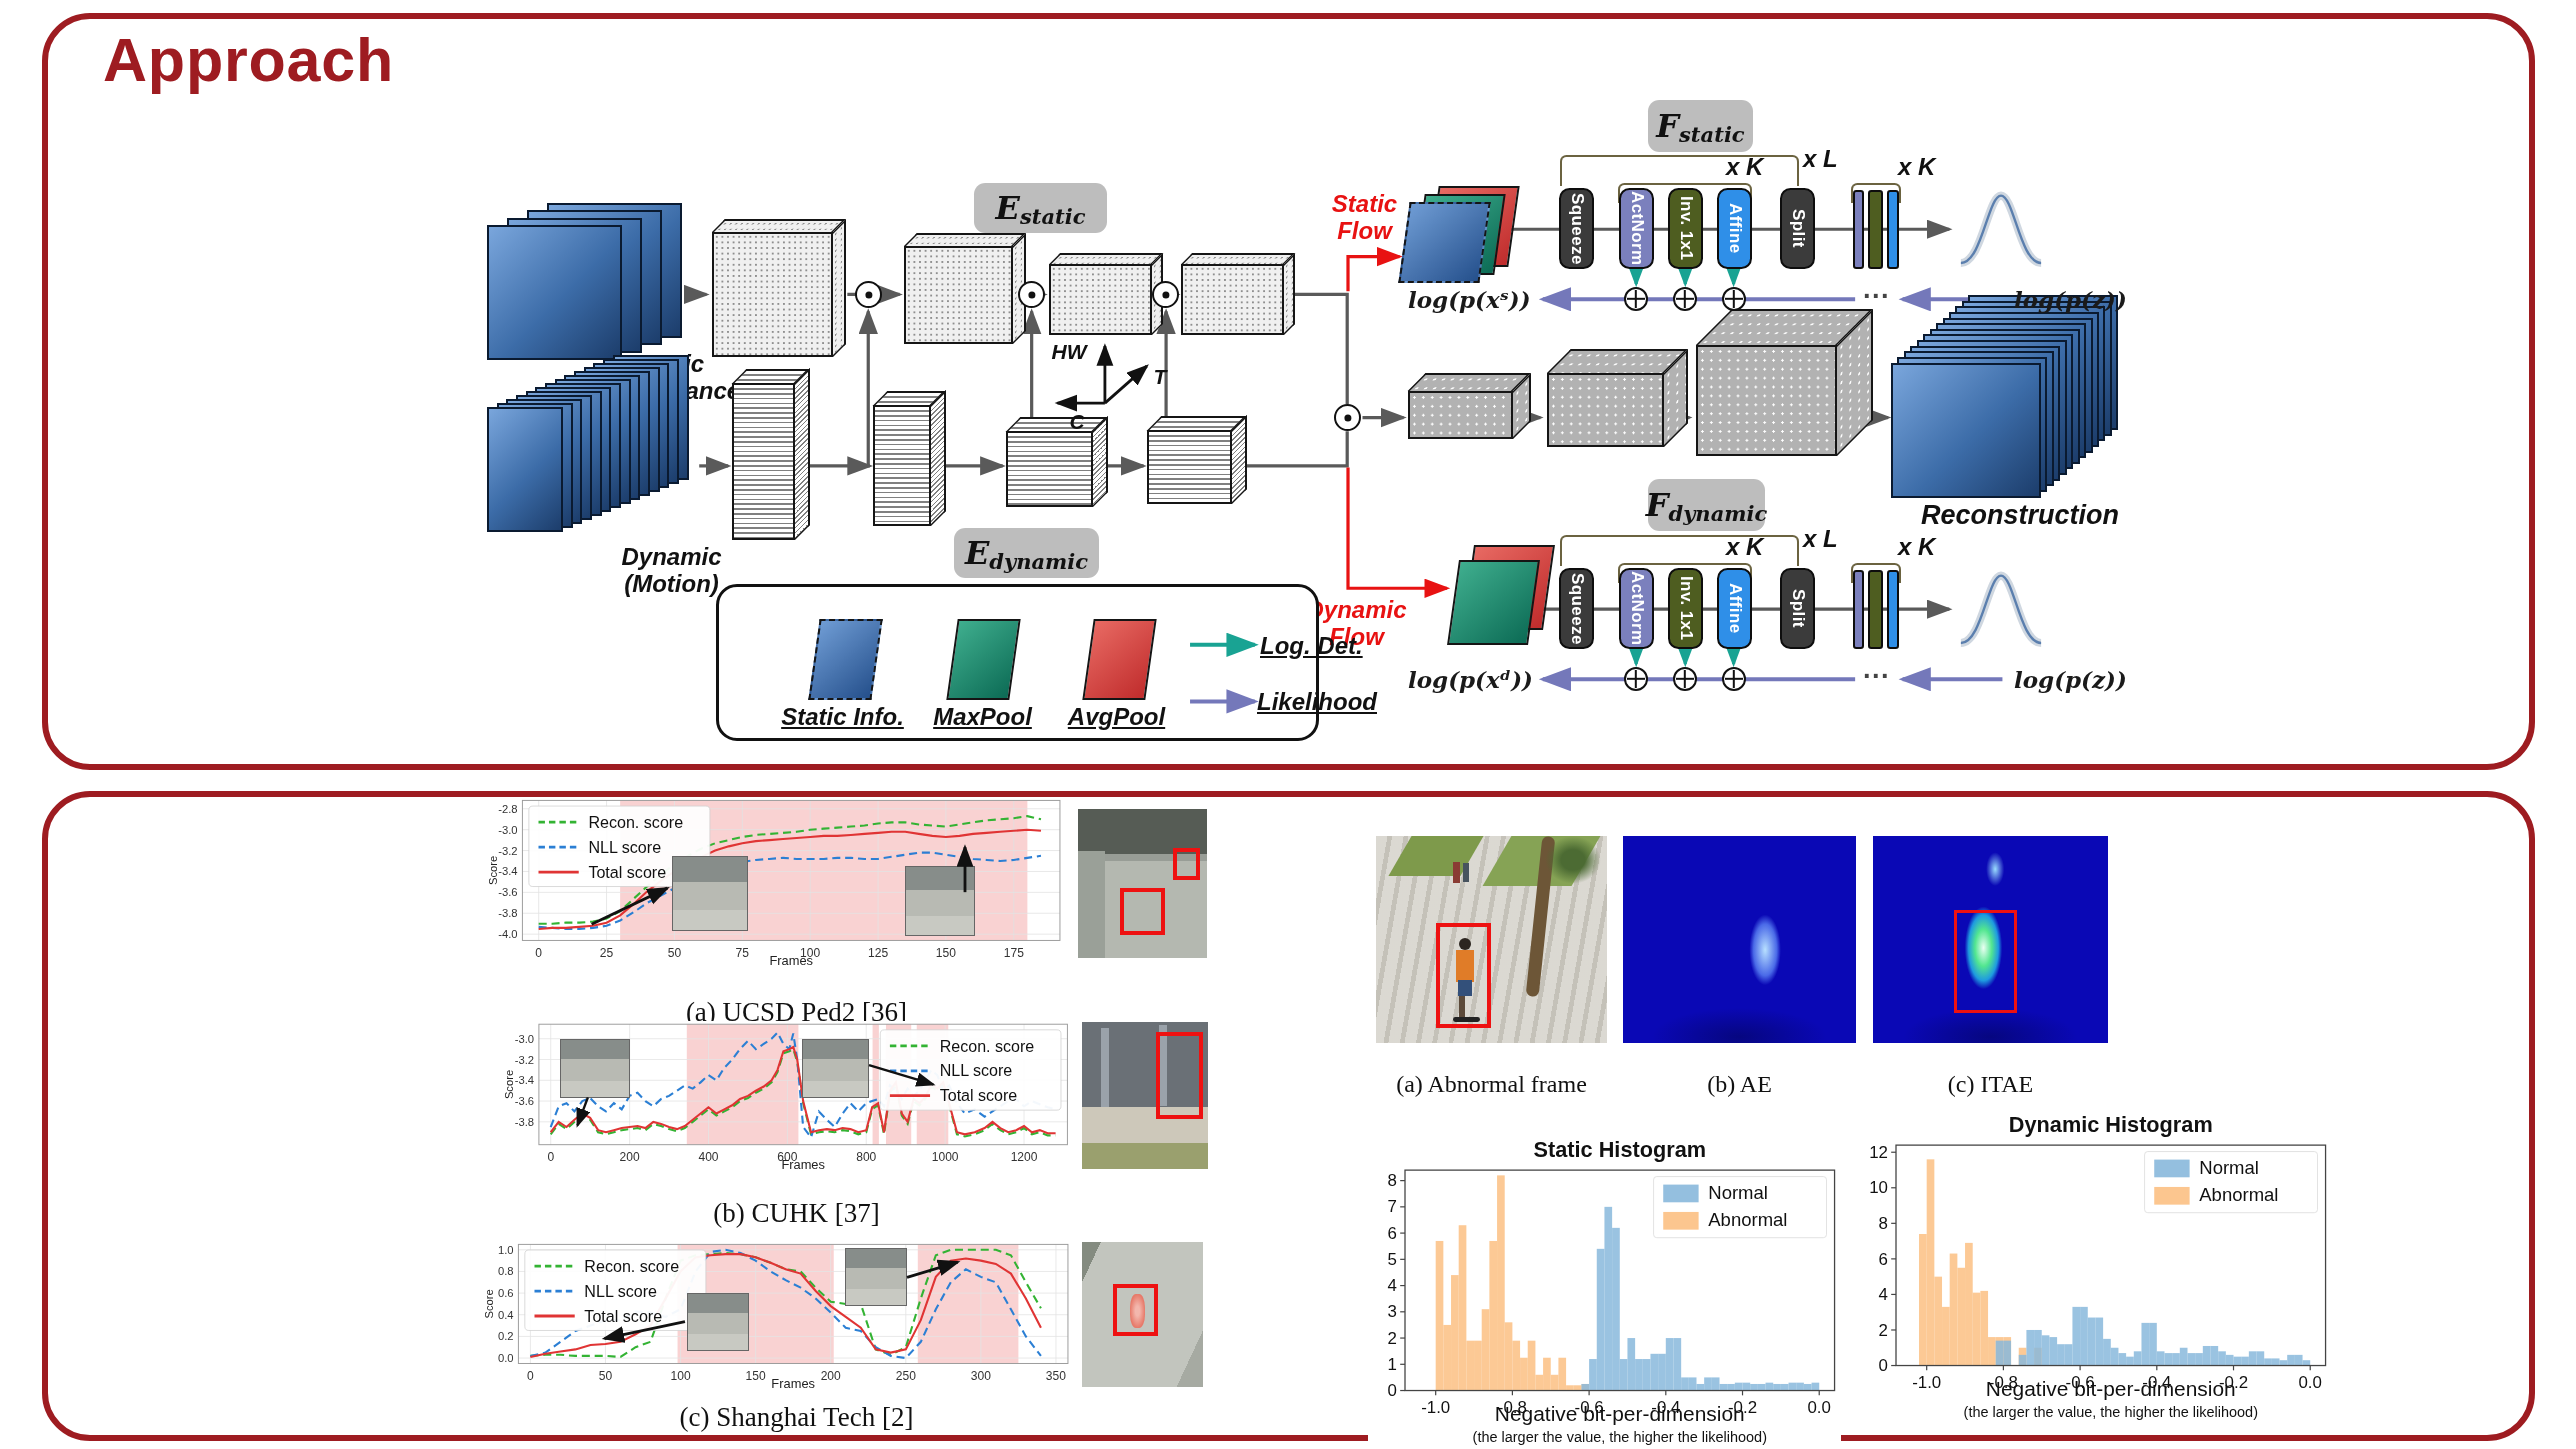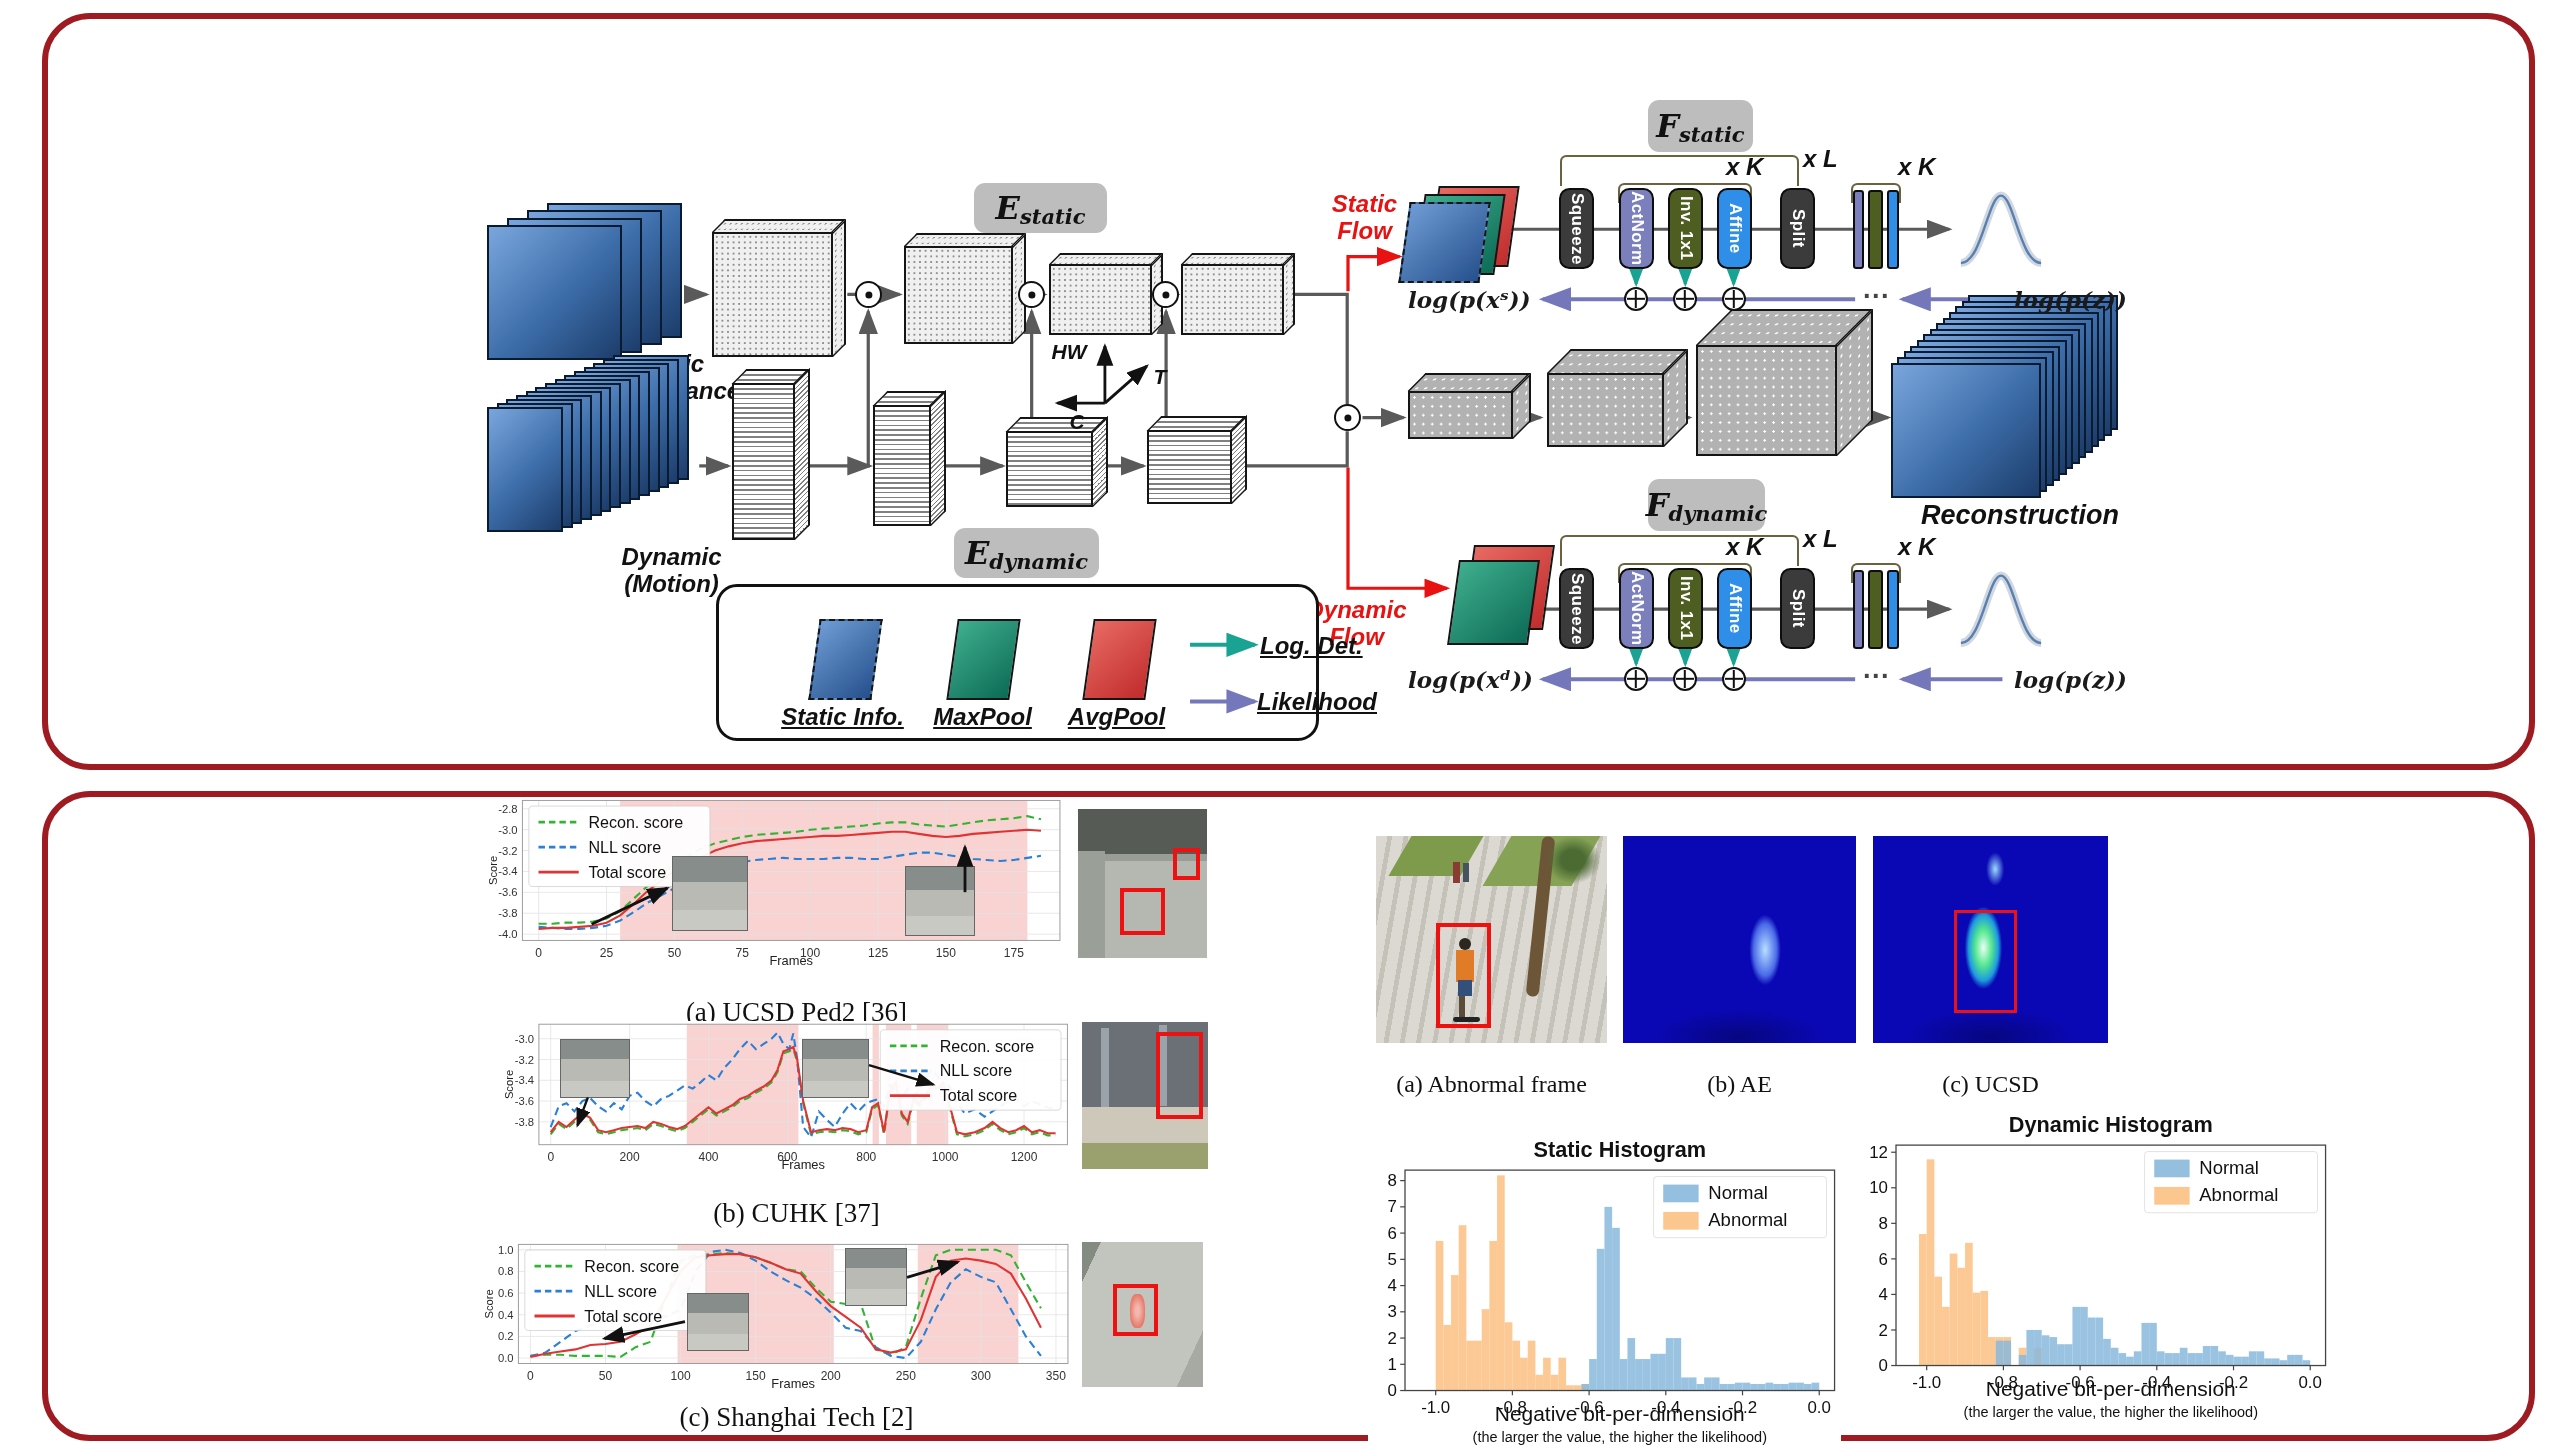--- a/index.html
+++ b/index.html
@@ -58,20 +58,21 @@
   .bbox{position:absolute;border:4px solid #ee1111;box-sizing:border-box;}
   .inset{position:absolute;border:0.8px solid #666;background:linear-gradient(180deg,#878d8a 0 34%,#b8bab3 34% 72%,#c8c9c2 72% 100%);}
   .anno{position:absolute;left:0;top:0;width:100%;height:100%;pointer-events:none;}
 </style>
 </head>
 <body>
 
 <div id="canvas">
 
   <div class="panel" id="panel-approach">
+    <div class="panel-title" style="left:55px;top:6.4px;">Approach</div>
 
     <svg class="abs" style="left:0;top:0;" width="2468" height="732" viewBox="0 0 3066 909">
       <defs>
         <marker id="mg" markerWidth="9" markerHeight="8" refX="7" refY="3" orient="auto">
             <path d="M0,0 L8,3 L0,6 z" fill="#5a5a5a"></path>
           </marker>
         <marker id="mr" markerWidth="9" markerHeight="8" refX="7" refY="3" orient="auto">
             <path d="M0,0 L8,3 L0,6 z" fill="#e81212"></path>
           </marker>
         <marker id="mt" markerWidth="9" markerHeight="8" refX="7" refY="3" orient="auto">
@@ -592,21 +593,21 @@
     </div>
     <div class="photo" style="left:1825px;top:39px;width:235px;height:207px;background:#0a08b5;">
       <div style="position:absolute;left:0;top:0;width:100%;height:100%;
            background:radial-gradient(ellipse 24px 53px at 47% 54%, #eafff2 0%, #52e690 35%, #1e9ae0 62%, rgba(10,8,181,0) 78%),
                       radial-gradient(ellipse 11.3px 21px at 52% 16%, #9adcff 0%, rgba(10,8,181,0) 80%),
                       radial-gradient(ellipse 97px 32px at 50% 97%, #060680 0%, rgba(10,8,181,0) 90%);"></div>
       <div class="bbox" style="left:81px;top:74px;width:63px;height:103px;border-width:3.2px;"></div>
     </div>
     <div class="rcaption" style="left:1328px;top:274px;width:231px;">(a) Abnormal frame</div>
     <div class="rcaption" style="left:1575px;top:274px;width:233px;">(b) AE</div>
-    <div class="rcaption" style="left:1825px;top:274px;width:235px;">(c) UCSD</div>
+    <div class="rcaption" style="left:1825px;top:274px;width:235px;">(c) ITAE</div>
 
     <div class="chart" id="hist-static" style="left:1320px;top:314px;width:473px;height:316px;margin-top:25px;"><svg width="473" height="316" viewBox="0 0 588 392">
           <text x="313" y="26" text-anchor="middle" font-size="27" font-weight="bold" font-family="&quot;Liberation Sans&quot;,sans-serif" fill="#111">Static Histogram</text>
           <rect x="84.14285714285717" y="130.07142857142858" width="9.535714285714306" height="185.92857142857142" fill="#fcc083" fill-opacity="0.85"></rect>
           <rect x="93.67857142857147" y="234.45238095238096" width="9.535714285714292" height="81.54761904761904" fill="#fcc083" fill-opacity="0.85"></rect>
           <rect x="103.21428571428577" y="172.47619047619048" width="9.535714285714292" height="143.52380952380952" fill="#fcc083" fill-opacity="0.85"></rect>
           <rect x="112.75000000000006" y="110.50000000000001" width="9.535714285714235" height="205.5" fill="#fcc083" fill-opacity="0.85"></rect>
           <rect x="122.28571428571429" y="254.0238095238095" width="9.53571428571432" height="61.97619047619051" fill="#fcc083" fill-opacity="0.85"></rect>
           <rect x="131.8214285714286" y="254.0238095238095" width="9.535714285714278" height="61.97619047619051" fill="#fcc083" fill-opacity="0.85"></rect>
           <rect x="141.3571428571429" y="214.8809523809524" width="9.535714285714278" height="101.11904761904759" fill="#fcc083" fill-opacity="0.85"></rect>

